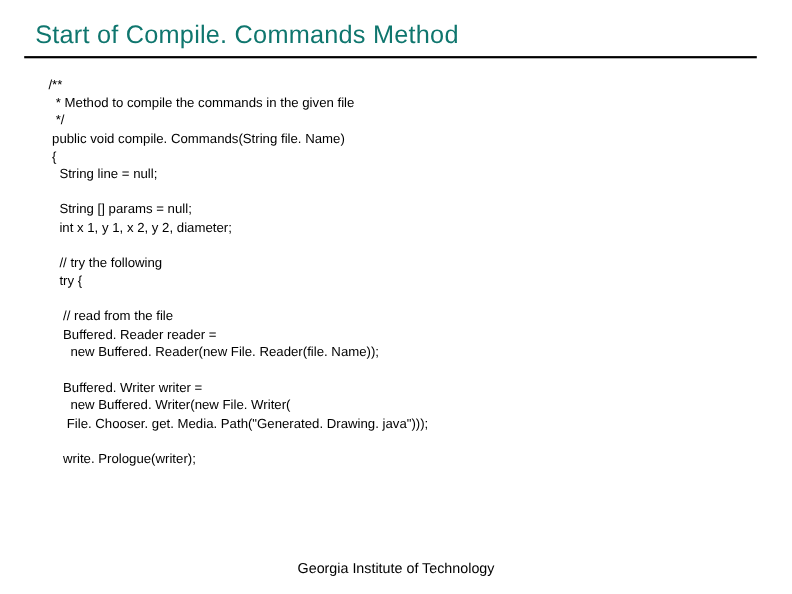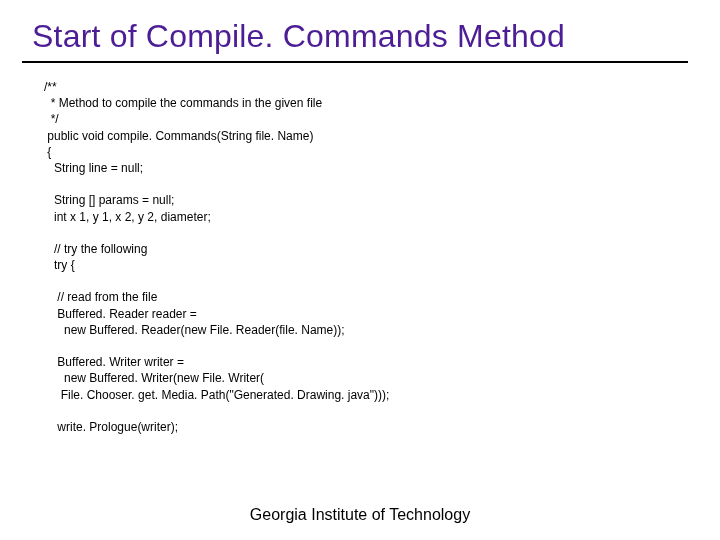--- a/index.html
+++ b/index.html
@@ -9,23 +9,23 @@
     }
     body {
       width: 720px;
       height: 540px;
       background: #fff;
       font-family: Arial, Helvetica, sans-serif;
       position: relative;
       overflow: hidden;
     }
     .title {
-      font-size: 32px;
+      font-size: 23px;
       font-weight: normal;
-      color: #4c1d95;
+      color: #0f766e;
       padding: 18px 12px 6px 32px;
       letter-spacing: 0.2px;
     }
     .divider {
       border: none;
       border-top: 2px solid #000;
       margin: 0 32px 0 22px;
     }
     .code-block {
       padding: 16px 0 0 44px;
@@ -34,21 +34,21 @@
       color: #000;
       line-height: 1.35;
       white-space: pre;
     }
     .footer {
       position: absolute;
       bottom: 16px;
       left: 0;
       right: 0;
       text-align: center;
-      font-size: 16px;
+      font-size: 13px;
       color: #000;
     }
   </style>
 </head>
 <body>
 
 <h1 class="title">Start of Compile. Commands Method</h1>
 <hr class="divider">
 <pre class="code-block">/**
   * Method to compile the commands in the given file

